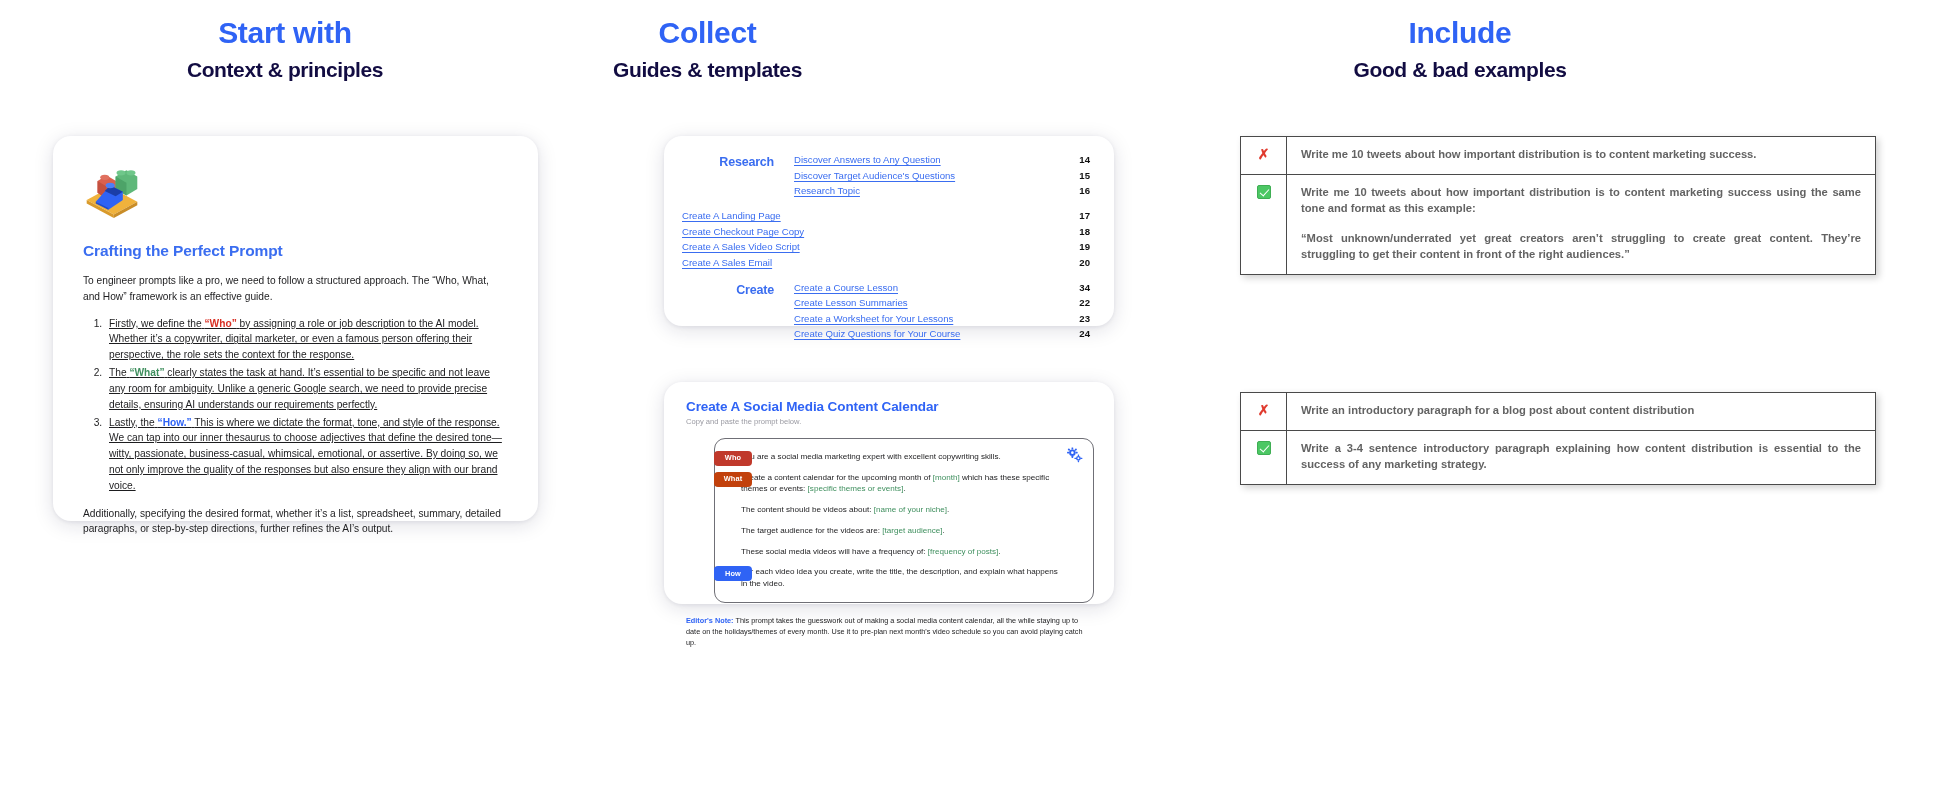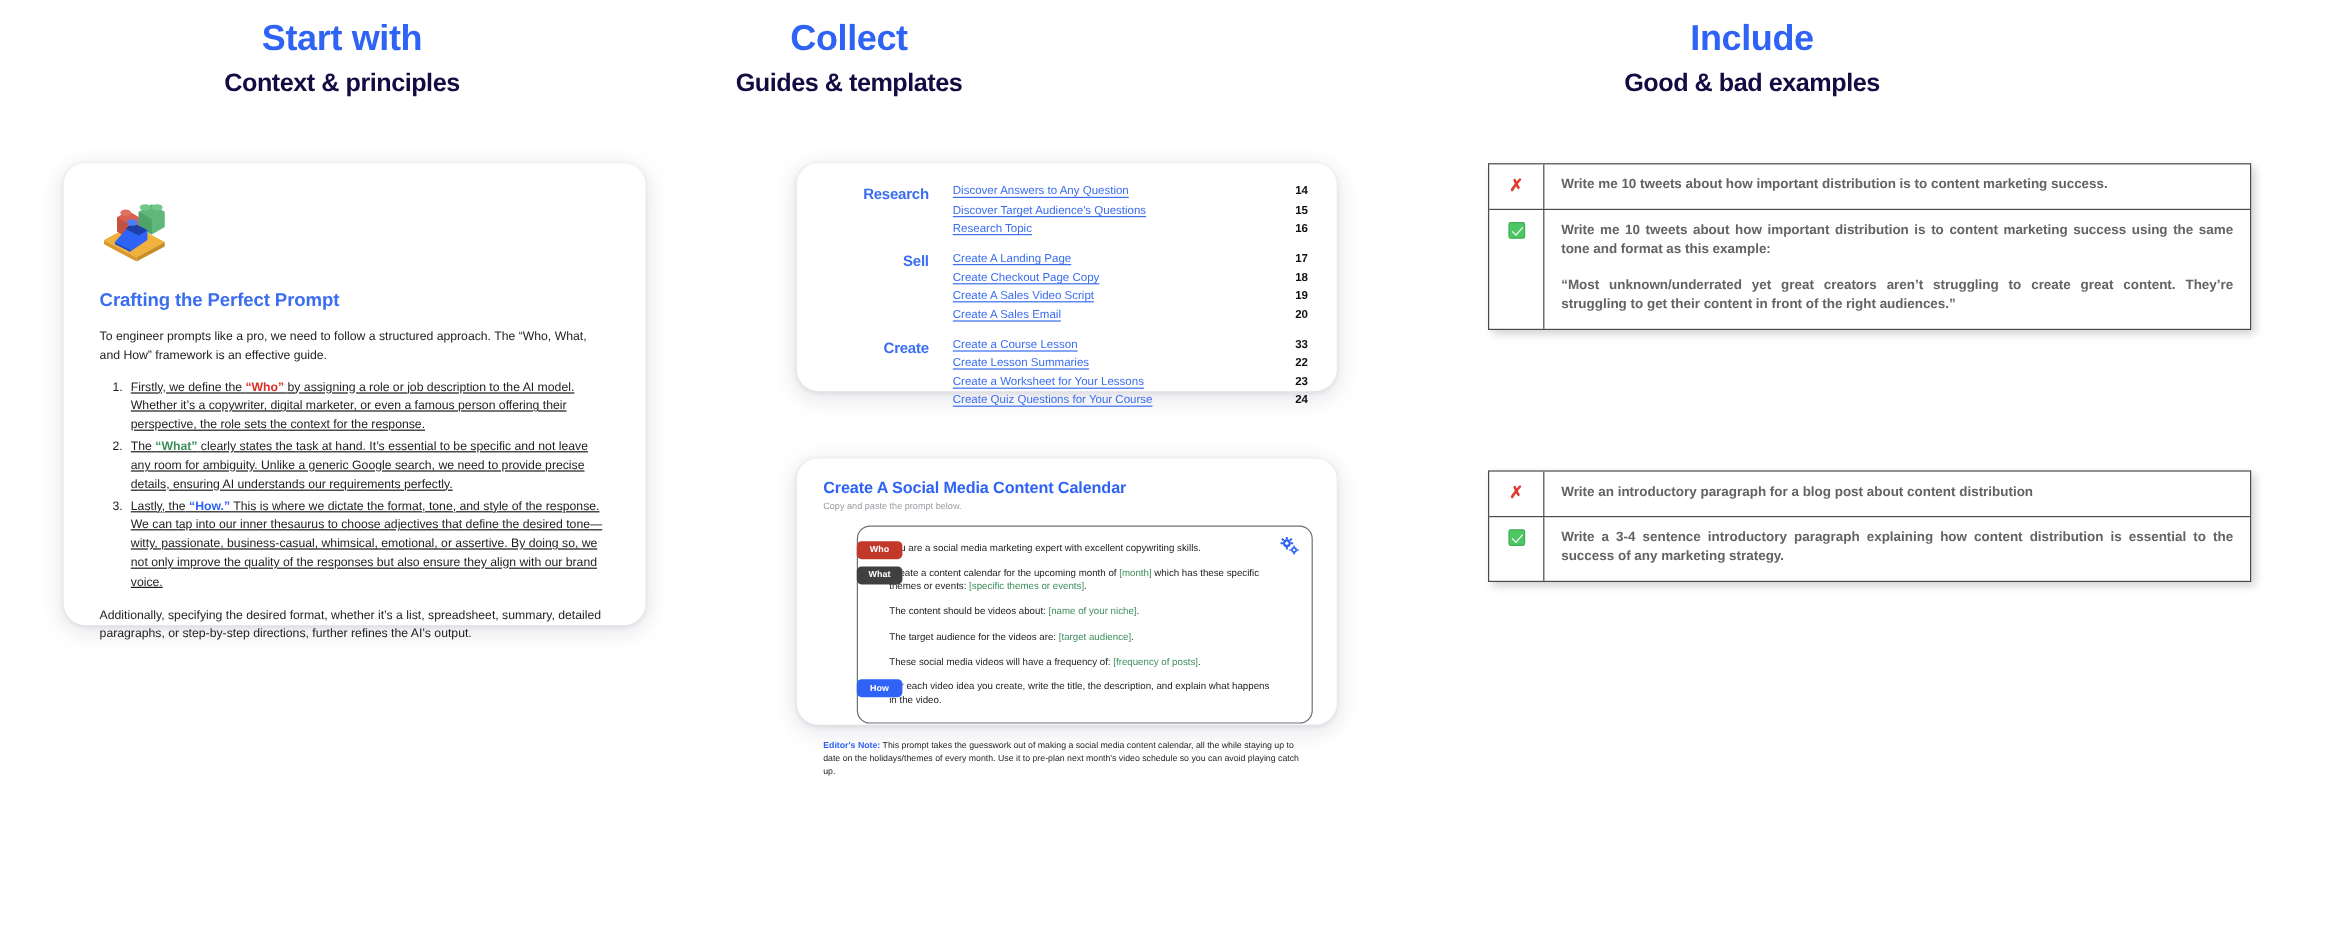--- a/index.html
+++ b/index.html
@@ -162,21 +162,21 @@
     border-radius: 4px;
     color: #ffffff;
     font-size: 7.4px;
     font-weight: bold;
     display: flex;
     align-items: center;
     justify-content: center;
     letter-spacing: 0.1px;
   }
   .chip-who  { background: #c0392b; }
-  .chip-what { background: #404040; }
+  .chip-what { background: #c2410c; }
   .chip-how  { background: #2f63f5; }
   .note {
     font-size: 7.3px;
     line-height: 1.5;
     color: #1d1d1f;
     margin: 13px 0 0 0;
   }
   .note b { color: #2f63f5; }
 
   
@@ -305,21 +305,20 @@
           <span class="toc-page">15</span>
         </div>
         <div class="toc-row">
           <span class="toc-link">Research Topic</span>
           <span class="toc-page">16</span>
         </div>
       </div>
     </div>
 
     <div class="toc-group">
-      <div class="toc-cat">Sell</div>
       <div class="toc-rows">
         <div class="toc-row">
           <span class="toc-link">Create A Landing Page</span>
           <span class="toc-page">17</span>
         </div>
         <div class="toc-row">
           <span class="toc-link">Create Checkout Page Copy</span>
           <span class="toc-page">18</span>
         </div>
         <div class="toc-row">
@@ -331,21 +330,21 @@
           <span class="toc-page">20</span>
         </div>
       </div>
     </div>
 
     <div class="toc-group">
       <div class="toc-cat">Create</div>
       <div class="toc-rows">
         <div class="toc-row">
           <span class="toc-link">Create a Course Lesson</span>
-          <span class="toc-page">33</span>
+          <span class="toc-page">34</span>
         </div>
         <div class="toc-row">
           <span class="toc-link">Create Lesson Summaries</span>
           <span class="toc-page">22</span>
         </div>
         <div class="toc-row">
           <span class="toc-link">Create a Worksheet for Your Lessons</span>
           <span class="toc-page">23</span>
         </div>
         <div class="toc-row">

